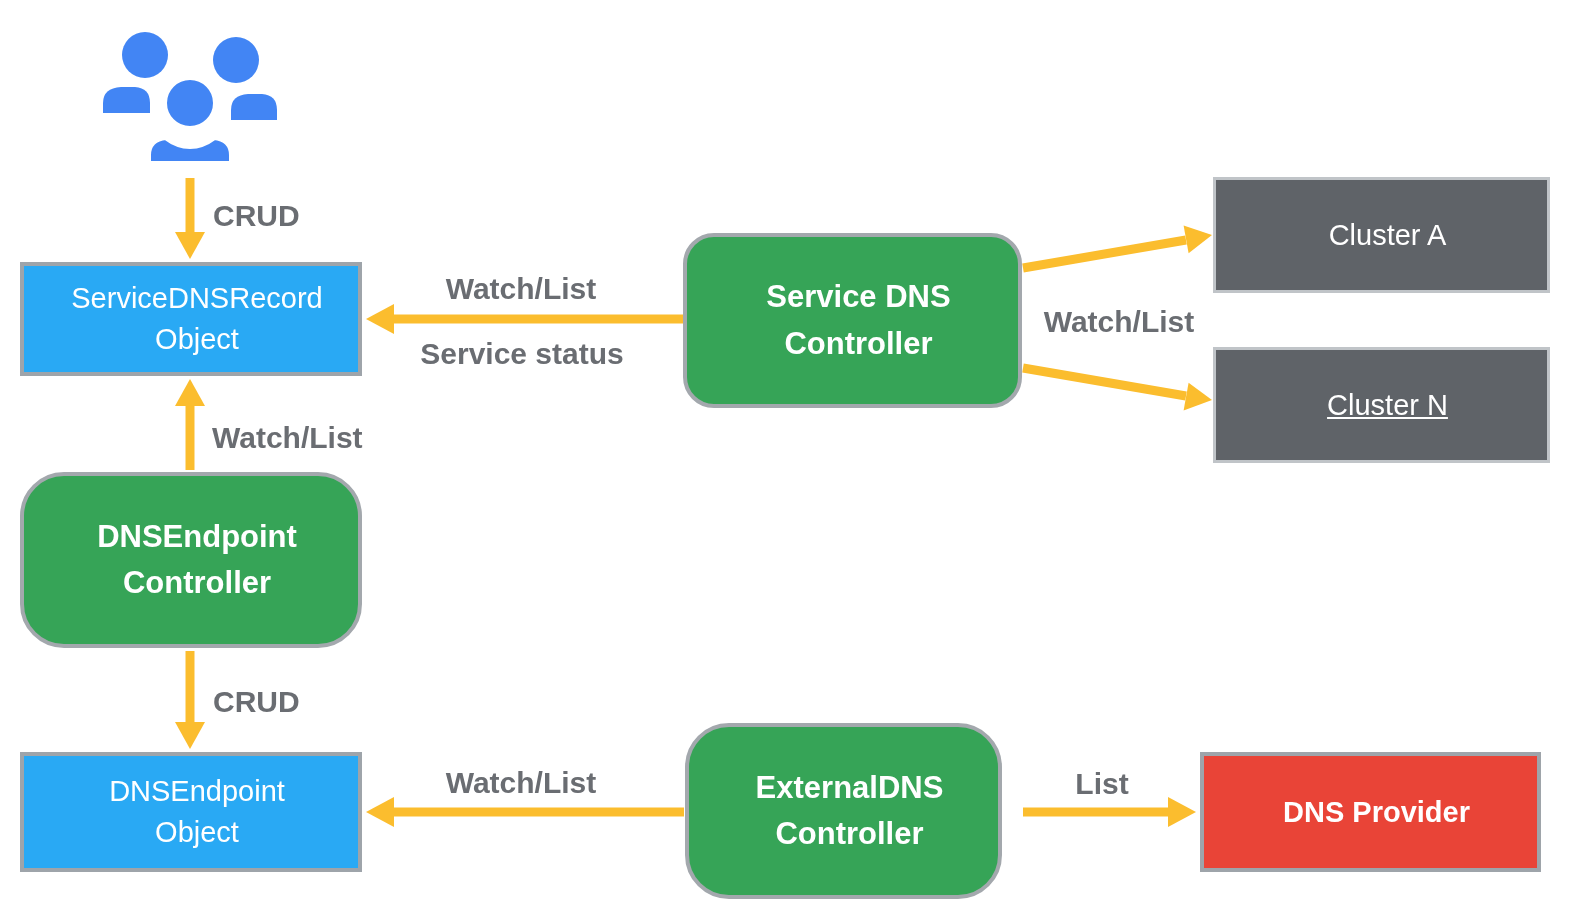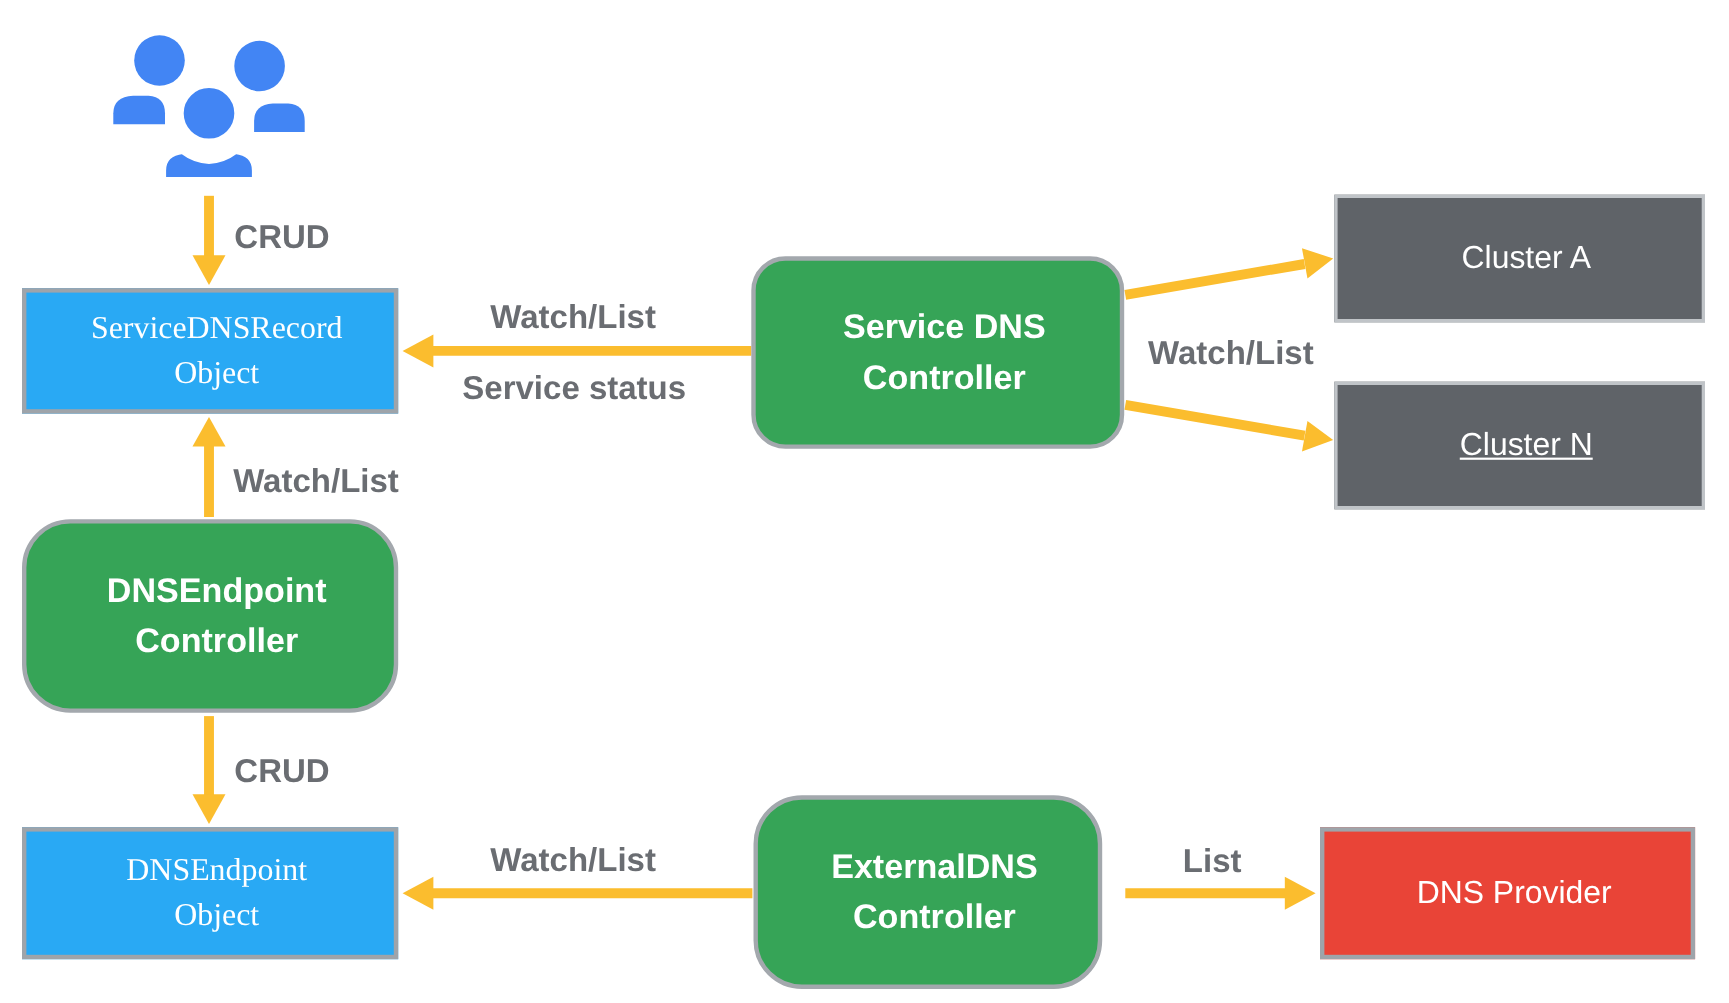--- a/index.html
+++ b/index.html
@@ -18,21 +18,20 @@
     white-space:pre-line;
     padding-left:12px;
   }
   .obj-box{
     background:#29A9F4;
     border:4px solid #9EA4AA;
     color:#ffffff;
     font-size:29px;
     line-height:1.42;
     font-weight:400;
-    font-family:Liberation Serif, serif;
   }
   .controller-box{
     background:#36A457;
     border:4px solid #A3A8AD;
     border-radius:44px;
     color:#ffffff;
     font-size:31px;
     font-weight:700;
     line-height:1.5;
   }
@@ -157,21 +156,21 @@
   <div class="node obj-box" style="left:20px;top:752px;width:342px;height:120px;">
     <span>DNSEndpoint
 Object</span>
   </div>
 
   <div class="node controller-box" style="left:685px;top:723px;width:317px;height:176px;">
     <span>ExternalDNS
 Controller</span>
   </div>
 
-  <div class="node provider-box" style="left:1200px;top:752px;width:341px;height:120px;">
+  <div class="node provider-box" style="left:1200px;top:752px;width:341px;height:120px;font-weight:bold;">
     <span>DNS Provider</span>
   </div>
 
   <div class="edge-label vcentered" style="left:213px;top:216px;">CRUD</div>
 
   <div class="edge-label centered" style="left:521px;top:289px;">Watch/List</div>
 
   <div class="edge-label centered" style="left:522px;top:354px;">Service status</div>
 
   <div class="edge-label centered" style="left:1119px;top:322px;">Watch/List</div>

